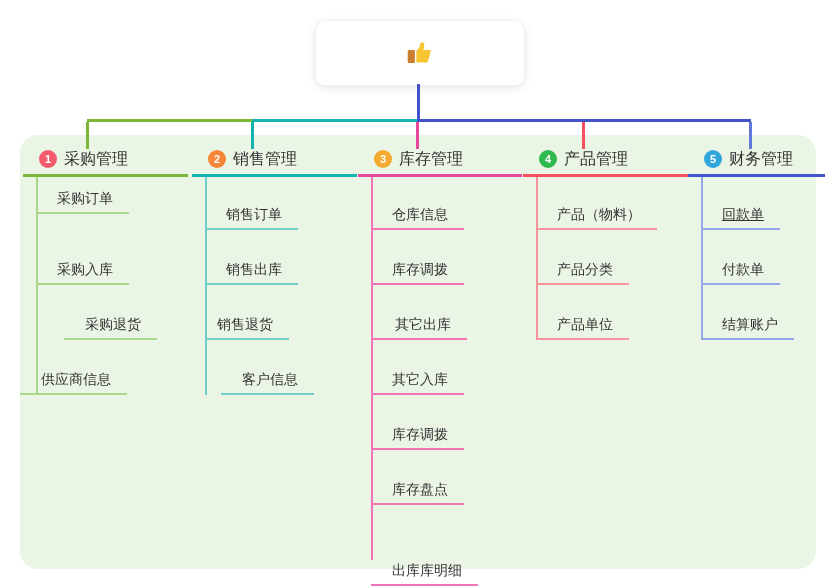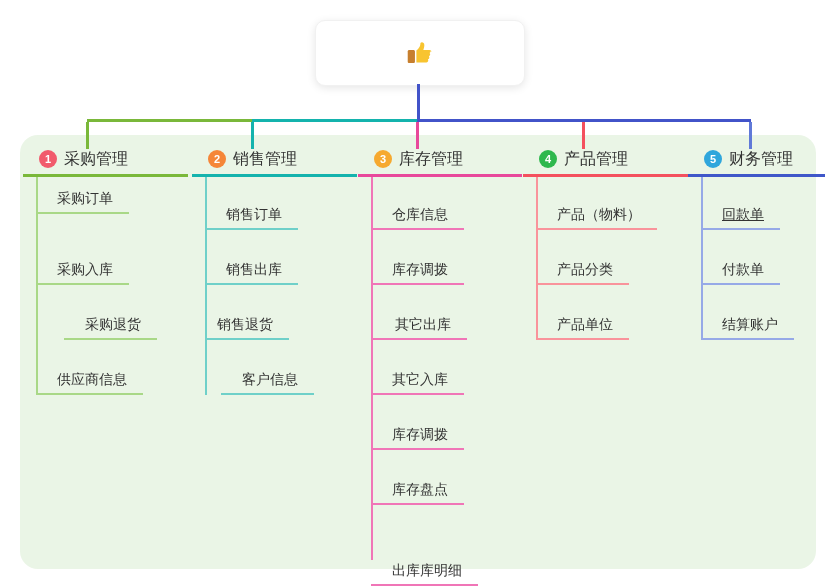--- a/index.html
+++ b/index.html
@@ -55,21 +55,21 @@
       <div class="line" style="left: 701px; top: 177px; width: 2px; height: 163px; background: rgb(150, 169, 231);"></div>
     </div>
   <div id="branches">
       <div class="branch-header" style="left: 39px; top: 147px;">
         <span class="badge" style="background: rgb(241, 91, 108);">1</span>
         <span class="branch-label">采购管理</span>
       </div>
       <div class="child-node" style="left: 36px; top: 188px; border-bottom-color: rgb(169, 216, 135);">采购订单</div>
       <div class="child-node" style="left: 36px; top: 259px; border-bottom-color: rgb(169, 216, 135);">采购入库</div>
       <div class="child-node" style="left: 36px; top: 314px; border-bottom-color: rgb(169, 216, 135); margin-left: 28px;">采购退货</div>
-      <div class="child-node" style="left: 36px; top: 369px; border-bottom-color: rgb(169, 216, 135); text-align: right;">供应商信息</div>
+      <div class="child-node" style="left: 20px; top: 369px; border-bottom-color: rgb(169, 216, 135); text-align: right;">供应商信息</div>
       <div class="branch-header" style="left: 208px; top: 147px;">
         <span class="badge" style="background: rgb(245, 134, 56);">2</span>
         <span class="branch-label">销售管理</span>
       </div>
       <div class="child-node" style="left: 205px; top: 204px; border-bottom-color: rgb(111, 208, 201);">销售订单</div>
       <div class="child-node" style="left: 205px; top: 259px; border-bottom-color: rgb(111, 208, 201);">销售出库</div>
       <div class="child-node" style="left: 205px; top: 314px; border-bottom-color: rgb(111, 208, 201); padding-left: 12px;">销售退货</div>
       <div class="child-node" style="left: 205px; top: 369px; border-bottom-color: rgb(111, 208, 201); margin-left: 16px;">客户信息</div>
       <div class="branch-header" style="left: 374px; top: 147px;">
         <span class="badge" style="background: rgb(246, 169, 47);">3</span>

